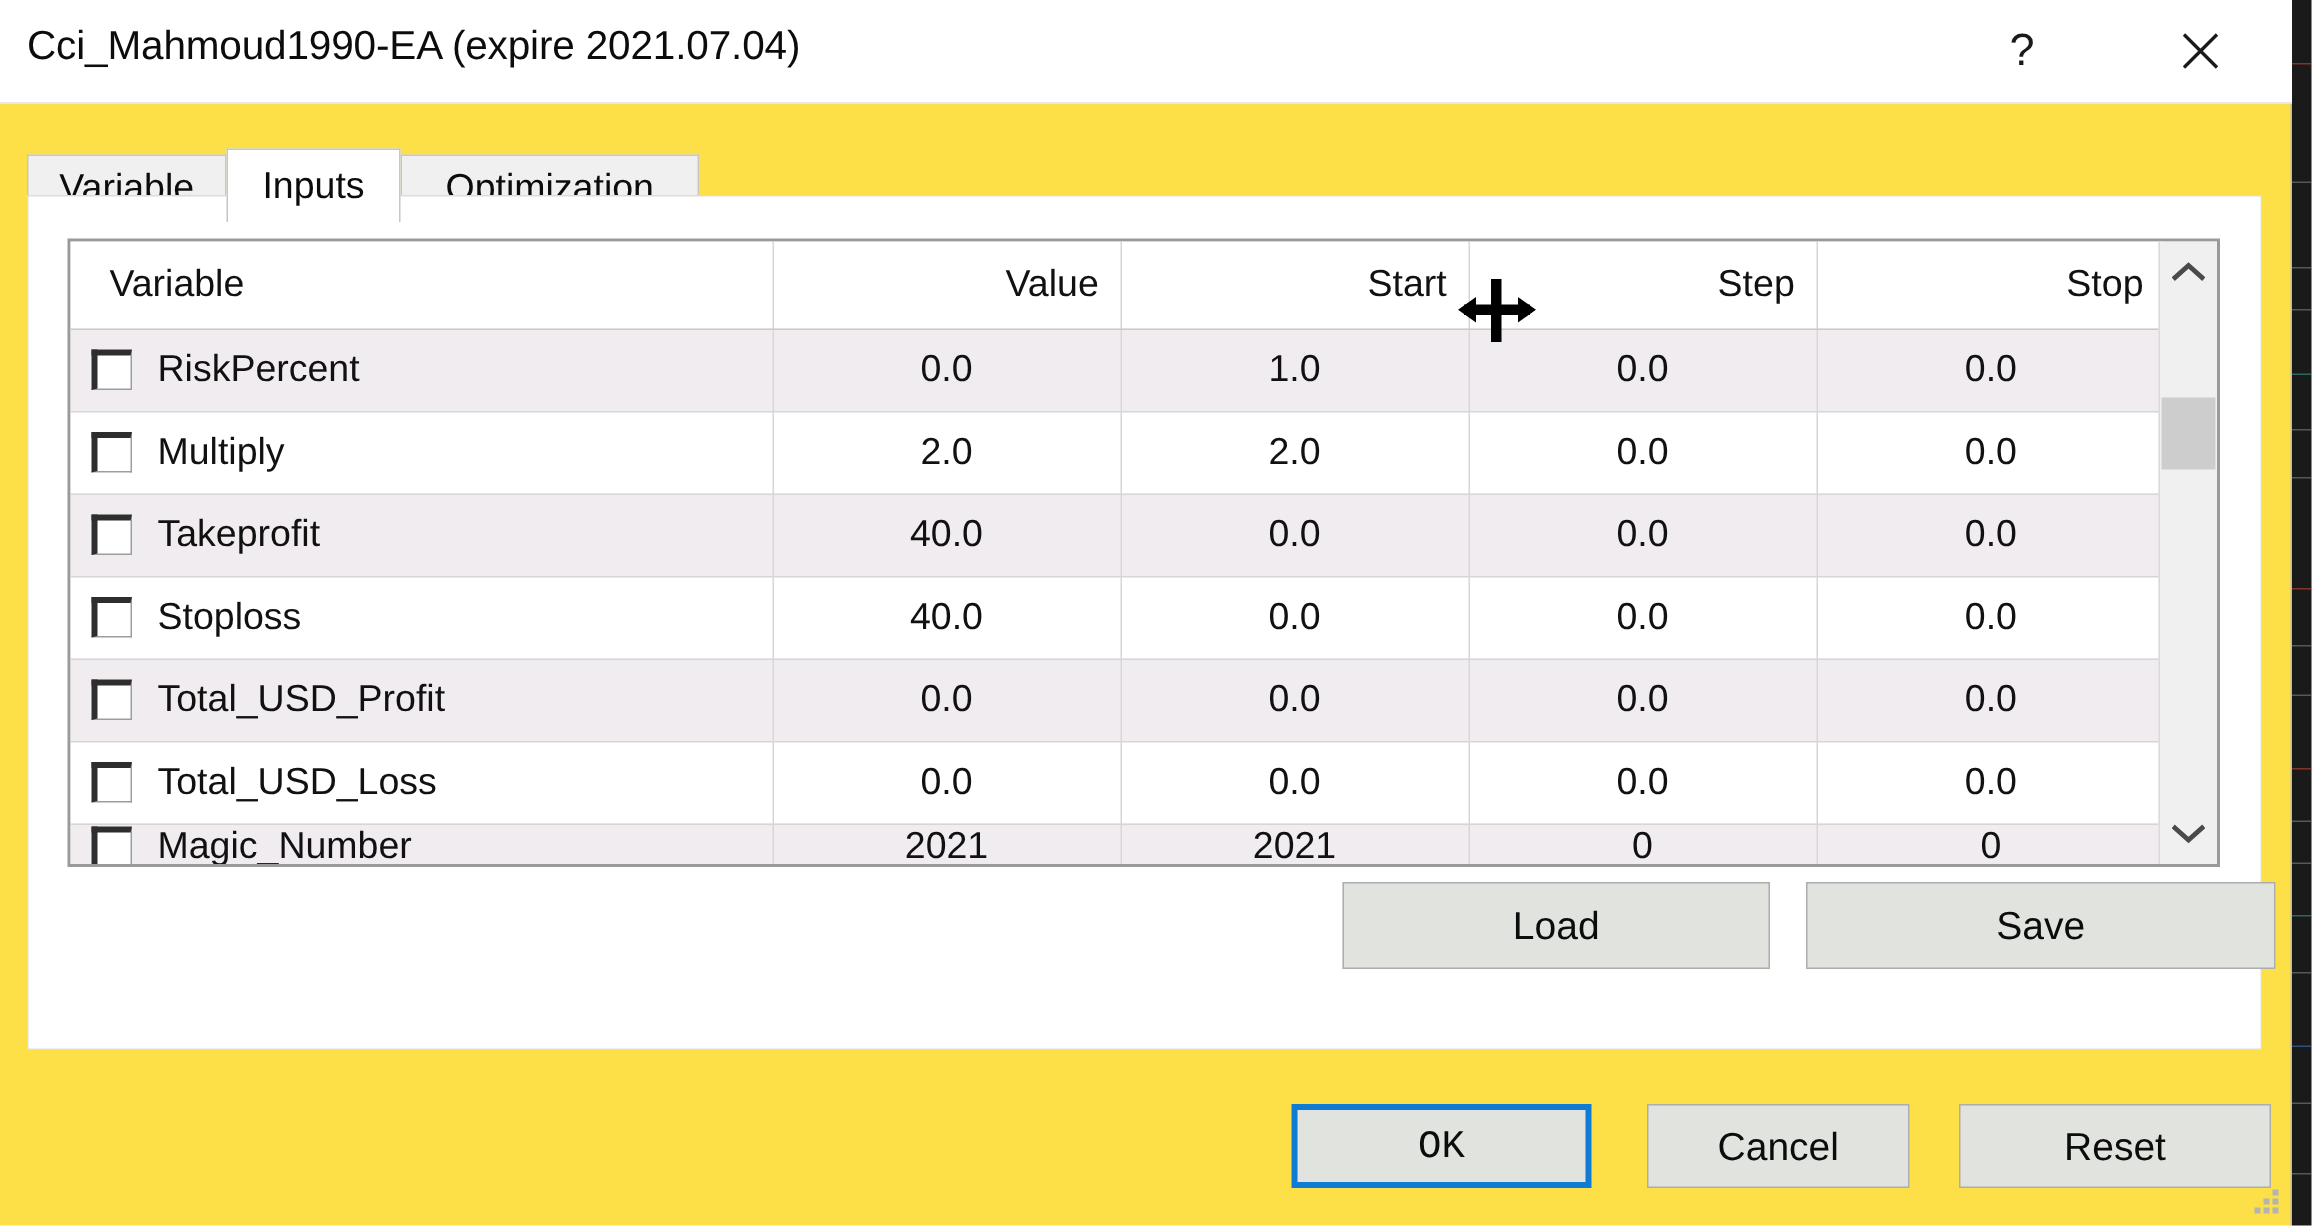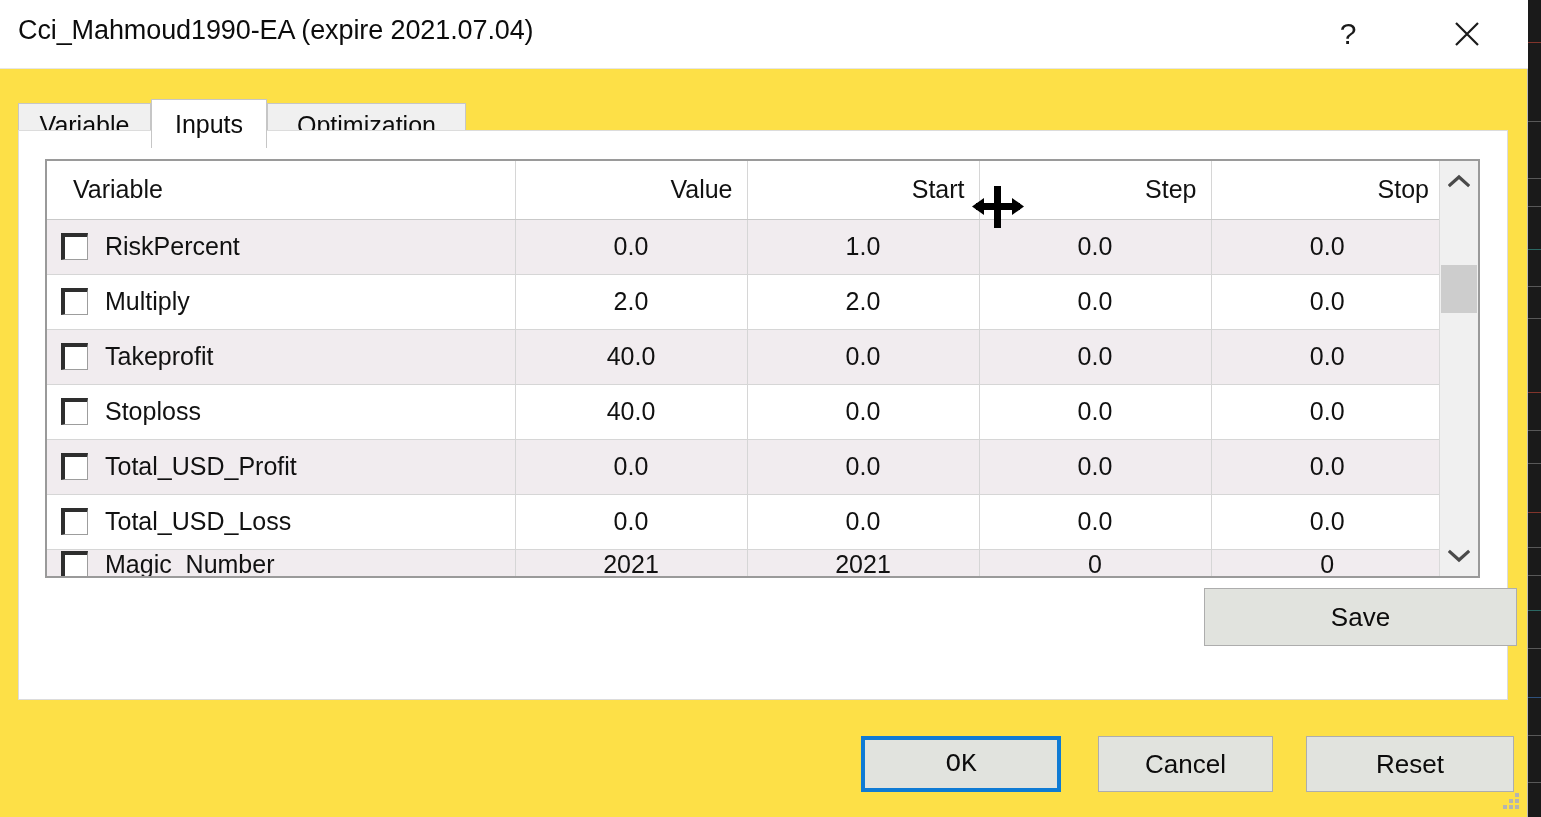--- a/index.html
+++ b/index.html
@@ -500,20 +500,23 @@
         <div class="sb-arrow" id="sb-arrow-down">
           <span>
             <svg class="sb-chev" width="22" height="14" viewBox="0 0 22 14" aria-hidden="true">
               <path d="M2 3 L11 11 L20 3" stroke="#4a4a4a" stroke-width="3.2" fill="none" stroke-linecap="square"></path>
             </svg>
           </span>
         </div>
       </div>
     </div>
 
+    <button class="btn" id="load-button">
+      <span>Load</span>
+    </button>
     <button class="btn" id="save-button">
       <span>Save</span>
     </button>
   </div>
 
   <button id="ok-button">
     <span>OK</span>
   </button>
   <button id="cancel-button">
     <span>Cancel</span>

